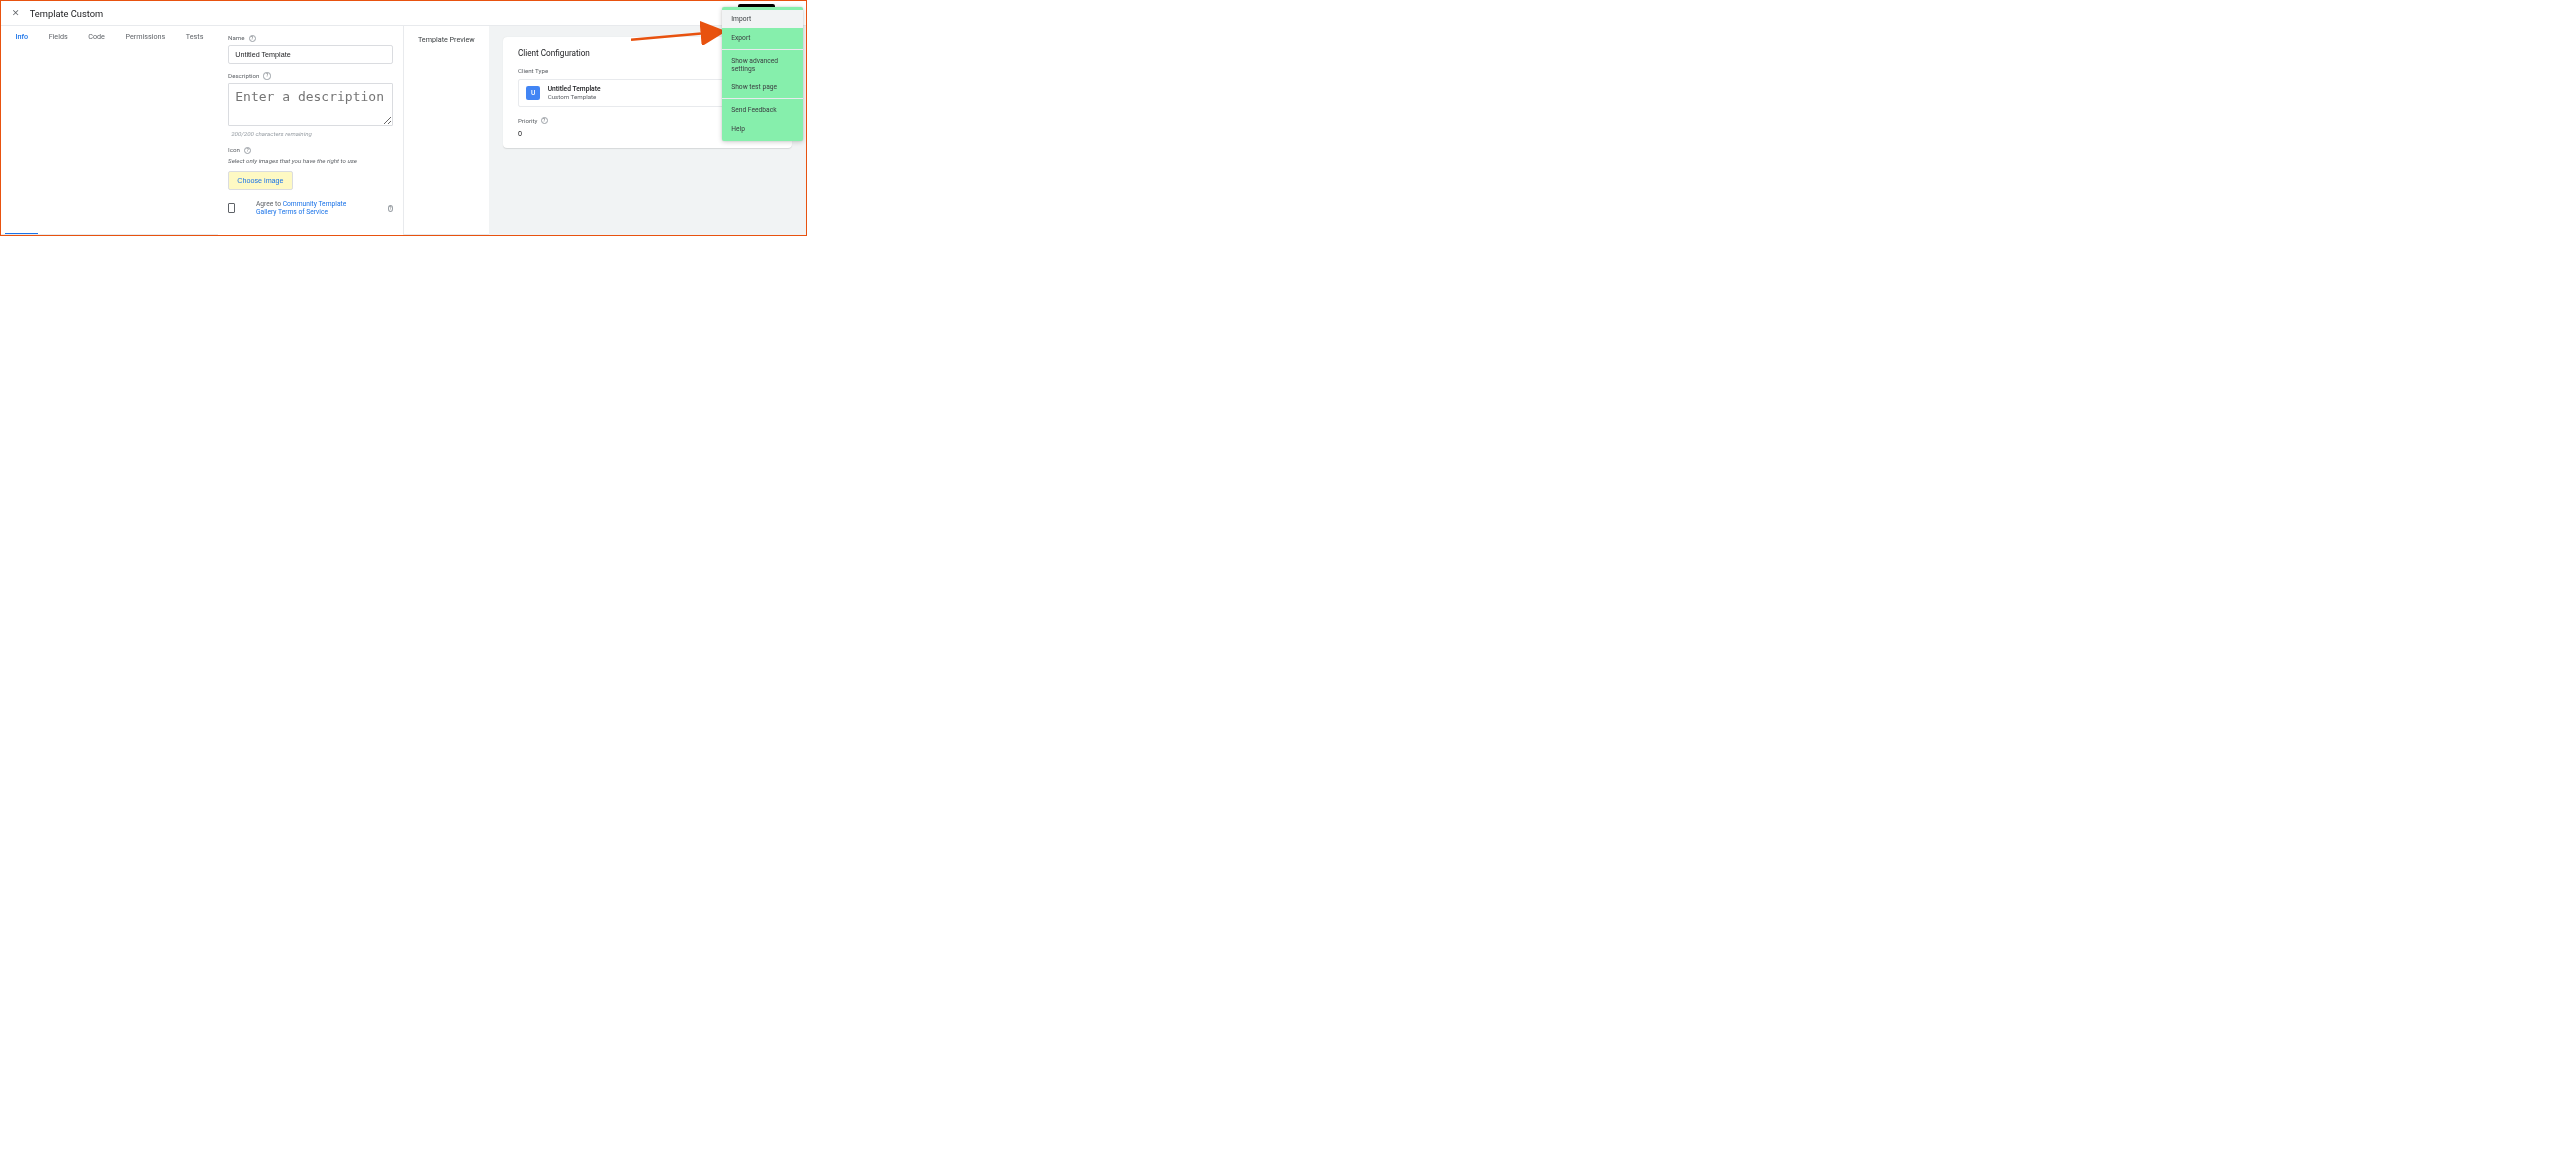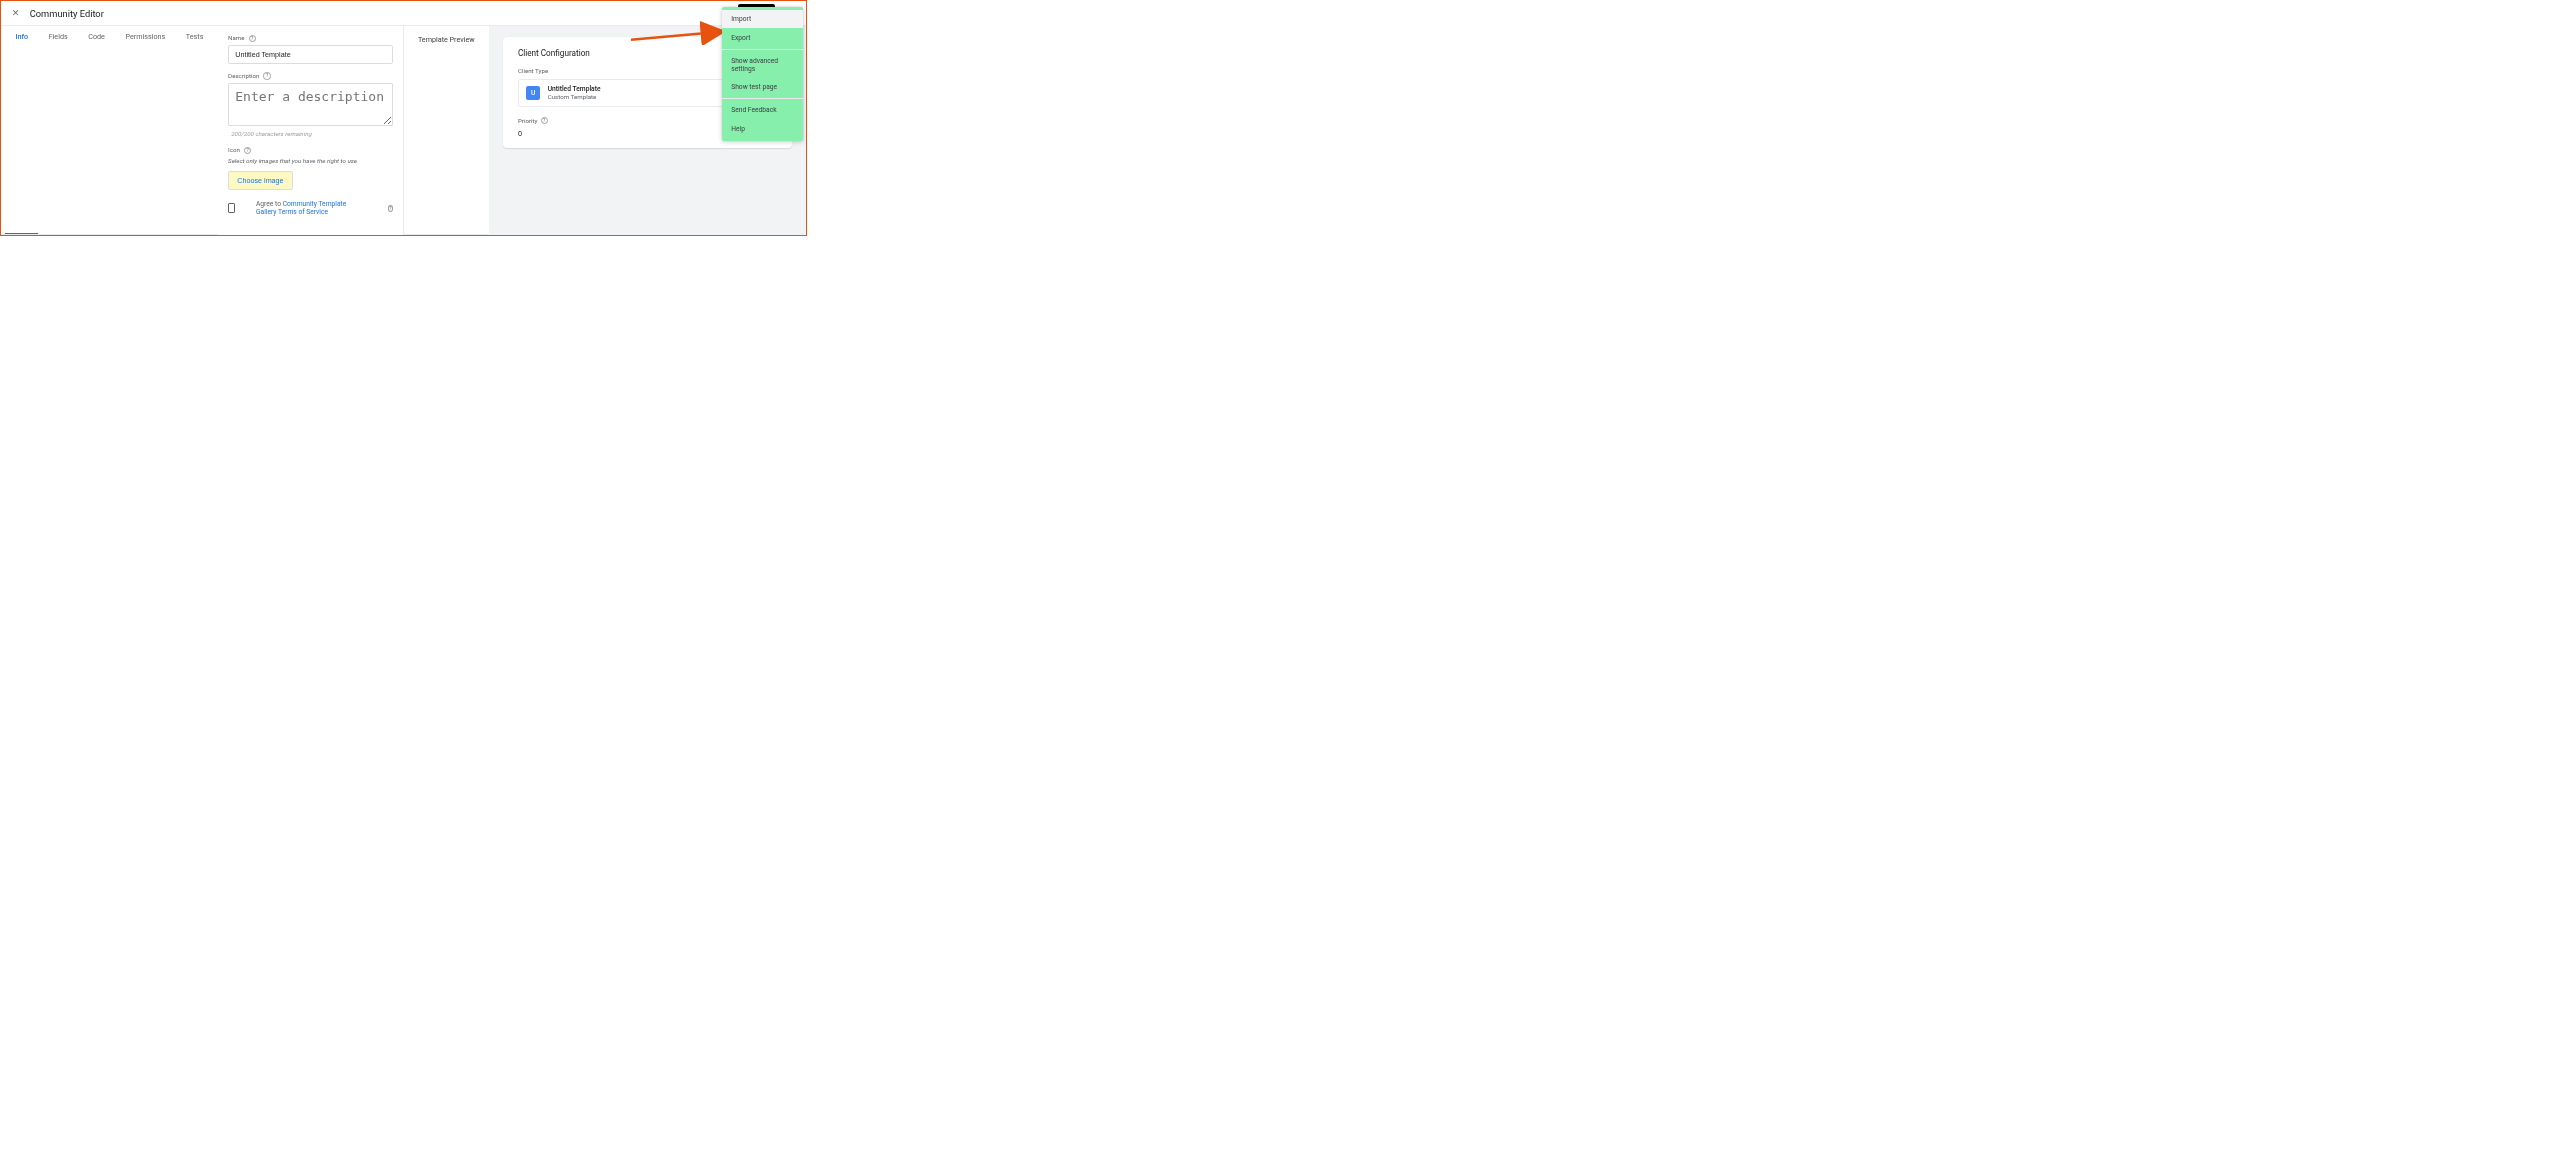--- a/index.html
+++ b/index.html
@@ -255,21 +255,21 @@
 <body>
 
 <div class="frame">
 
   <div class="header">
     <div class="close-x">
       <svg width="9.3" height="9.3" viewBox="0 0 24 24">
           <path d="M19 6.41 17.59 5 12 10.59 6.41 5 5 6.41 10.59 12 5 17.59 6.41 19 12 13.41 17.59 19 19 17.59 13.41 12z" fill="#5f6368"></path>
         </svg>
     </div>
-    <div class="header-title">Community Editor</div>
+    <div class="header-title">Template Custom</div>
     <div class="header-spacer"></div>
     <button class="save-btn">Save</button>
     <div class="more-btn">
       <svg width="9.3" height="9.3" viewBox="0 0 24 24">
           <circle cx="12" cy="5" r="2" fill="#5f6368"></circle>
           <circle cx="12" cy="12" r="2" fill="#5f6368"></circle>
           <circle cx="12" cy="19" r="2" fill="#5f6368"></circle>
         </svg>
     </div>
   </div>

